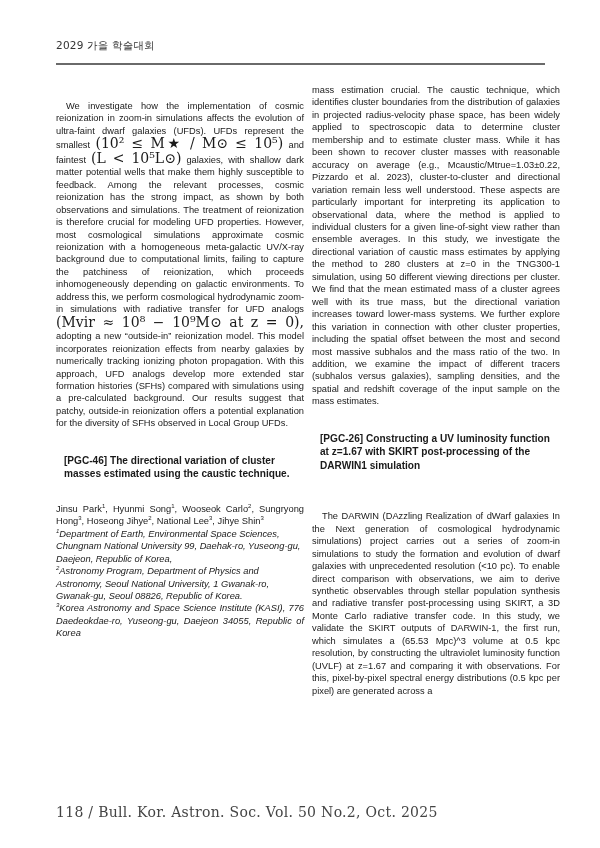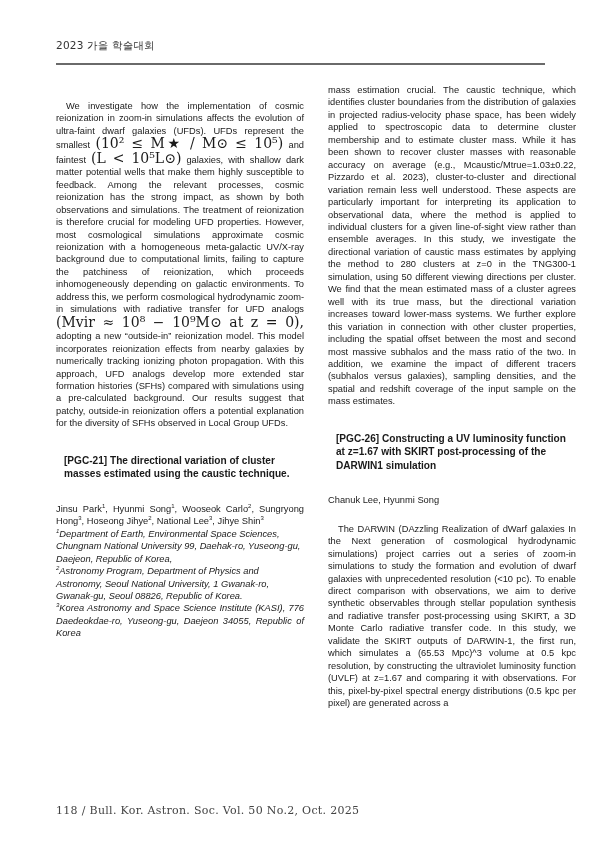--- a/index.html
+++ b/index.html
@@ -2,45 +2,45 @@
 <html><head>
 <meta charset="utf-8">
 <style>
   html, body { margin: 0; padding: 0; background: #ffffff; }
   body { width: 600px; height: 848px; position: relative; overflow: hidden; color: #1a1a1a; font-family: "Liberation Sans", "DejaVu Sans", sans-serif; }
   .header { position: absolute; left: 56px; top: 39px; width: 489px; }
   .header-title { font-size: 10.5px; color: #333; letter-spacing: 0.2px; font-family: "DejaVu Sans", sans-serif; }
   .header-rule { position: absolute; left: 0; top: 24px; width: 489px; height: 2px; background: #6a6a6a; }
   .col { position: absolute; top: 84px; width: 248px; font-size: 9.3px; line-height: 12.45px; }
   .col.left { left: 56px; }
-  .col.right { left: 328px; }
+  .col.right { left: 312px; }
   .p { text-align: justify; margin: 0; }
   .indent { text-indent: 10px; }
   .it { font-style: italic; }
   .title { font-weight: bold; font-size: 10.1px; line-height: 13.5px; margin: 8px; }
   .gap-m { height: 14px; }
   .gap-l { height: 16px; }
   sup { font-size: 6px; line-height: 0; vertical-align: 4px; }
   .math { font-family: "DejaVu Serif", "Liberation Serif", serif; font-size: 14px; }
-  .footer { position: absolute; left: 56px; top: 804px; font-size: 11px; color: #444; font-family: "DejaVu Serif", "Liberation Serif", serif; letter-spacing: 0.3px; }
+  .footer { position: absolute; left: 56px; top: 804px; font-size: 14px; color: #444; font-family: "DejaVu Serif", "Liberation Serif", serif; letter-spacing: 0.3px; }
 </style>
 </head>
 <body>
 
 <div class="header">
-  <div class="header-title">2023 가을 학술대회</div>
+  <div class="header-title">2029 가을 학술대회</div>
   <div class="header-rule"></div>
 </div>
 
 <div class="col left">
   <div class="gap-l"></div>
   <p class="p indent"><span>We investigate how the implementation of cosmic reionization in zoom-in simulations affects the evolution of ultra-faint dwarf galaxies (UFDs). UFDs represent the smallest </span><span class="math">(10² ≤ M★ / M⊙ ≤ 10⁵)</span><span> and faintest </span><span class="math">(L &lt; 10⁵L⊙)</span><span> galaxies, with shallow dark matter potential wells that make them highly susceptible to feedback. Among the relevant processes, cosmic reionization has the strong impact, as shown by both observations and simulations. The treatment of reionization is therefore crucial for modeling UFD properties. However, most cosmological simulations approximate cosmic reionization with a homogeneous meta-galactic UV/X-ray background due to computational limits, failing to capture the patchiness of reionization, which proceeds inhomogeneously depending on galactic environments. To address this, we perform cosmological hydrodynamic zoom-in simulations with radiative transfer for UFD analogs </span><span class="math">(Mvir ≈ 10⁸ − 10⁹M⊙ at z = 0),</span><span> adopting a new “outside-in” reionization model. This model incorporates reionization effects from nearby galaxies by numerically tracking ionizing photon propagation. With this approach, UFD analogs develop more extended star formation histories (SFHs) compared with simulations using a pre-calculated background. Our results suggest that patchy, outside-in reionization offers a potential explanation for the diversity of SFHs observed in Local Group UFDs.</span></p>
 
   <div class="gap-l"></div>
-  <p class="title">[PGC-21] The directional variation of cluster masses estimated using the caustic technique.</p>
+  <p class="title">[PGC-46] The directional variation of cluster masses estimated using the caustic technique.</p>
   <div class="gap-m"></div>
   <p class="p">
     <span><span>Jinsu Park</span><sup>1</sup>, </span>
     <span><span>Hyunmi Song</span><sup>1</sup>, </span>
     <span><span>Wooseok Carlo</span><sup>2</sup>, </span>
     <span><span>Sungryong Hong</span><sup>3</sup>, </span>
     <span><span>Hoseong Jihye</span><sup>2</sup>, </span>
     <span><span>National Lee</span><sup>3</sup>, </span>
     <span><span>Jihye Shin</span><sup>3</sup></span>
   </p>
@@ -48,18 +48,17 @@
   <p class="p it" style="text-align:left;"><sup>2</sup><span>Astronomy Program, Department of Physics and Astronomy, Seoul National University, 1 Gwanak-ro, Gwanak-gu, Seoul 08826, Republic of Korea.</span></p>
   <p class="p it"><sup>3</sup><span>Korea Astronomy and Space Science Institute (KASI), 776 Daedeokdae-ro, Yuseong-gu, Daejeon 34055, Republic of Korea</span></p>
   <div class="gap-l"></div>
 </div>
 
 <div class="col right">
   <p class="p">mass estimation crucial. The caustic technique, which identifies cluster boundaries from the distribution of galaxies in projected radius-velocity phase space, has been widely applied to spectroscopic data to determine cluster membership and to estimate cluster mass. While it has been shown to recover cluster masses with reasonable accuracy on average (e.g., Mcaustic/Mtrue=1.03±0.22, Pizzardo et al. 2023), cluster-to-cluster and directional variation remain less well understood. These aspects are particularly important for interpreting its application to observational data, where the method is applied to individual clusters for a given line-of-sight view rather than ensemble averages. In this study, we investigate the directional variation of caustic mass estimates by applying the method to 280 clusters at z=0 in the TNG300-1 simulation, using 50 different viewing directions per cluster. We find that the mean estimated mass of a cluster agrees well with its true mass, but the directional variation increases toward lower-mass systems. We further explore this variation in connection with other cluster properties, including the spatial offset between the most and second most massive subhalos and the mass ratio of the two. In addition, we examine the impact of different tracers (subhalos versus galaxies), sampling densities, and the spatial and redshift coverage of the input sample on the mass estimates.</p>
   <div class="gap-l"></div>
   <p class="title">[PGC-26] Constructing a UV luminosity function at z=1.67 with SKIRT post-processing of the DARWIN1 simulation</p>
   <div class="gap-m"></div>
-  <p class="p">Chanuk Lee, Hyunmi Song</p>
   <div class="gap-l"></div>
   <p class="p indent">The DARWIN (DAzzling Realization of dWarf galaxies In the Next generation of cosmological hydrodynamic simulations) project carries out a series of zoom-in simulations to study the formation and evolution of dwarf galaxies with unprecedented resolution (&lt;10 pc). To enable direct comparison with observations, we aim to derive synthetic observables through stellar population synthesis and radiative transfer post-processing using SKIRT, a 3D Monte Carlo radiative transfer code. In this study, we validate the SKIRT outputs of DARWIN-1, the first run, which simulates a (65.53 Mpc)^3 volume at 0.5 kpc resolution, by constructing the ultraviolet luminosity function (UVLF) at z=1.67 and comparing it with observations. For this, pixel-by-pixel spectral energy distributions (0.5 kpc per pixel) are generated across a</p>
 </div>
 
 <div class="footer">118 / Bull. Kor. Astron. Soc. Vol. 50 No.2, Oct. 2025</div>
 
 </body></html>

